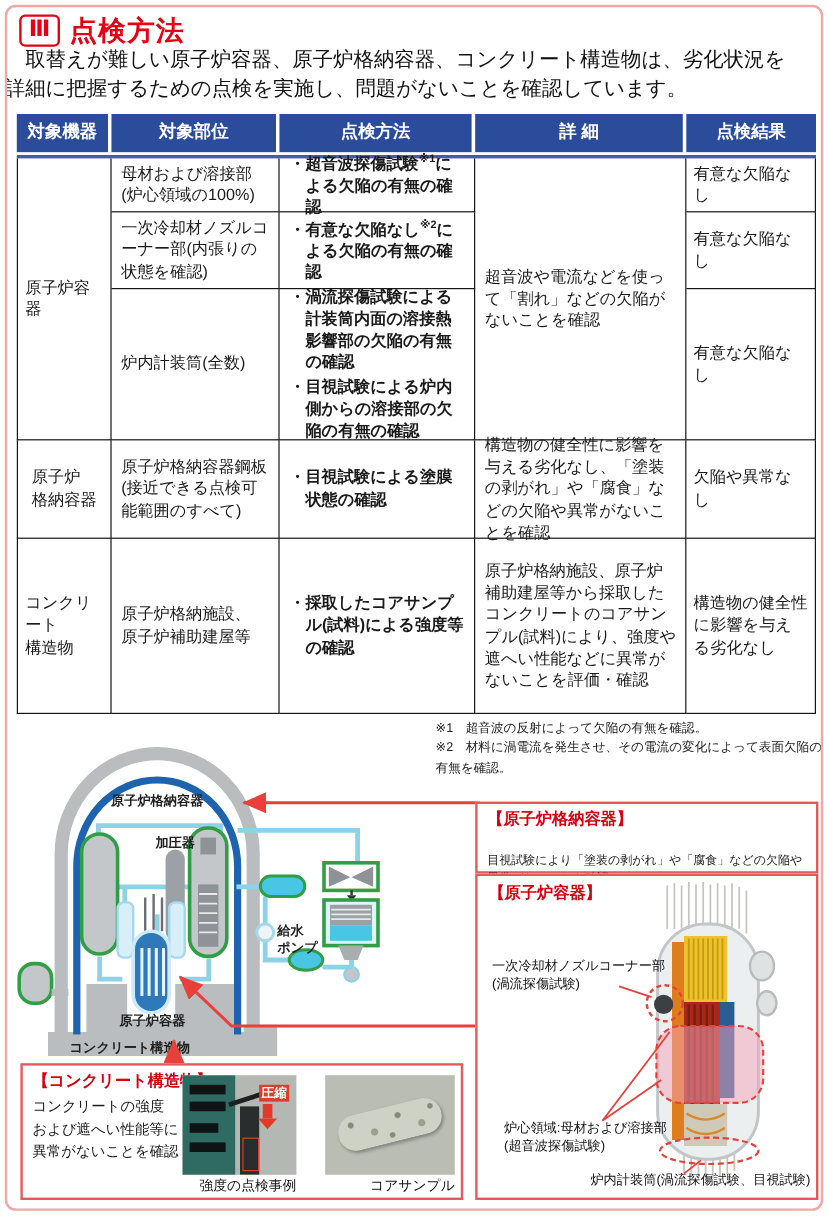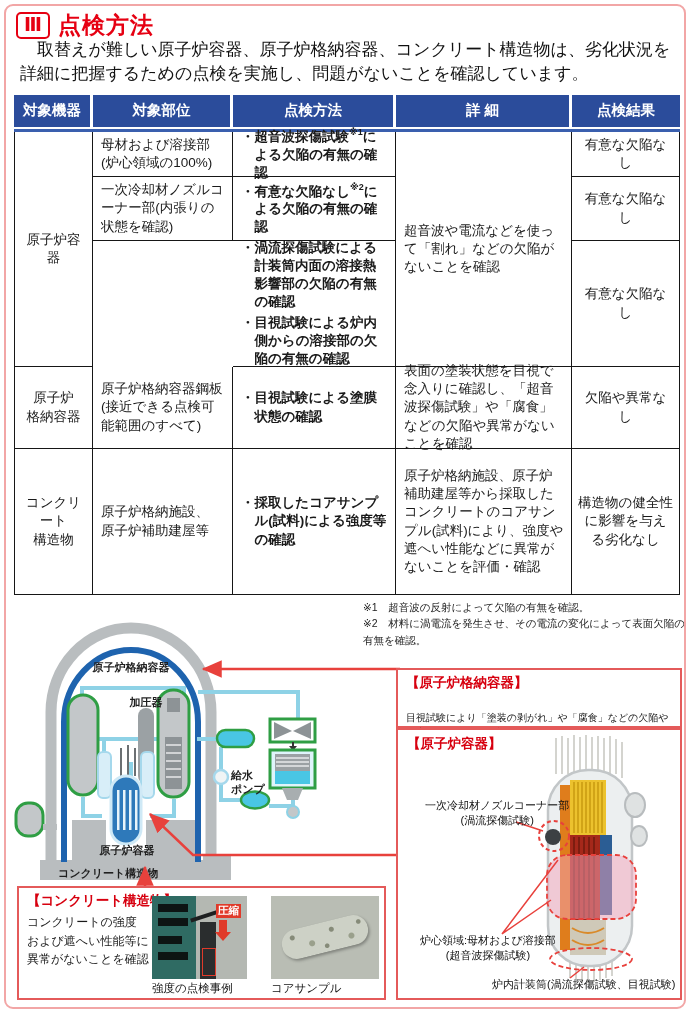--- a/index.html
+++ b/index.html
@@ -6,60 +6,60 @@
   .page{position:relative;width:690px;height:1013px;background:#fff;overflow:hidden;
         font-family:"Liberation Sans","DejaVu Sans",sans-serif;color:#1a1a1a;}
   .frame{position:absolute;inset:4px;border:2px solid #f2a6a6;border-radius:9px;pointer-events:none;z-index:9;}
   .preline{white-space:pre-line;}
 
   
   .title-row{position:absolute;left:16px;top:10px;display:flex;align-items:center;gap:8px;}
   .badge{display:inline-block;border:2px solid #e60012;color:#e60012;border-radius:5px;
          font-weight:bold;font-size:19px;line-height:1.1;padding:1px 6px 2px;}
   .title{font-size:23px;font-weight:bold;color:#e60012;letter-spacing:1px;}
-  .intro{position:absolute;left:20px;top:38px;width:662px;margin:0;font-size:17px;line-height:1.42;
+  .intro{position:absolute;left:4px;top:38px;width:662px;margin:0;font-size:17px;line-height:1.42;
          color:#111;font-weight:500;}
 
   
   .tbl{position:absolute;left:14px;top:95px;width:590px;display:grid;
        grid-template-columns:79px 140px 163px 176px 108px;
        grid-template-rows:32px 5px 45px 64px 126px 82px 146px;
        font-size:13.5px;line-height:1.34;}
   .th{background:#2b4c9b;color:#fff;font-weight:bold;font-size:14.5px;
       display:flex;align-items:center;justify-content:center;border-right:3px solid #fff;}
   .th:nth-child(5){border-right:none;}
   .sep{grid-column:1/-1;background:linear-gradient(to bottom,#fff 0,#fff 2px,#3a5fae 2px,#3a5fae 5px);}
   .td{border-right:1.5px solid #161616;border-bottom:1.5px solid #161616;
       display:flex;align-items:center;box-sizing:border-box;padding:4px 6px;}
   .td.bl{border-left:1.5px solid #161616;}
-  .td.center{justify-content:center;text-align:center;}
+  .td.center{justify-content:center;text-align:left;}
   .td.left{justify-content:flex-start;text-align:left;padding-left:8px;}
   .bullets{display:flex;flex-direction:column;gap:2px;}
   .bullet{text-indent:-13.5px;padding-left:13.5px;font-weight:bold;}
   sup{font-size:9px;}
 
   
   .footnotes{position:absolute;left:363px;top:599px;font-size:10.5px;line-height:1.55;color:#222;}
 
   
   svg.plant{position:absolute;left:0;top:615px;}
   svg.plant text{font-family:"Liberation Sans","DejaVu Sans",sans-serif;font-size:11px;font-weight:600;fill:#1f1f1f;}
 
   
   .callout{position:absolute;background:#fff;border:2px solid #e45a5a;box-sizing:border-box;z-index:2;}
   .co-title{color:#d7000f;font-weight:bold;font-size:13.5px;}
   .box1{left:396px;top:668px;width:286px;height:60px;padding:4px 8px;}
   .box1 .co-body{font-size:10px;line-height:1.5;margin-top:18px;}
-  .box2{left:396px;top:728px;width:286px;height:272px;text-align:center;}
+  .box2{left:396px;top:728px;width:286px;height:272px;}
   .box2 .co-title{position:absolute;left:9px;top:5px;}
   .b2-label{position:absolute;font-size:11px;line-height:1.35;color:#111;}
   .box3{left:17px;top:886px;width:369px;height:114px;}
   .box3 .co-title{position:absolute;left:8px;top:4px;}
   .box3 .co-body{position:absolute;left:8px;top:25px;font-size:12px;line-height:1.55;}
-  .caption{position:absolute;font-size:11.5px;text-align:left;color:#111;}
+  .caption{position:absolute;font-size:11.5px;text-align:right;color:#111;}
 
   
   .photoA{position:absolute;left:133px;top:8px;width:95px;height:83px;background:#b4b8b2;overflow:hidden;}
   .photoA .board{position:absolute;left:0;top:0;width:44px;height:83px;background:#2f6b63;}
   .photoA .board i{position:absolute;left:6px;width:30px;height:8px;background:#0d1413;display:block;}
   .photoA .machine{position:absolute;left:48px;top:26px;width:16px;height:57px;background:#2a2d2e;}
   .photoA .lever{position:absolute;left:38px;top:18px;width:30px;height:4px;background:#1d1f20;transform:rotate(-18deg);}
   .photoA .sample{position:absolute;left:50px;top:52px;width:12px;height:26px;border:1.5px solid #e03a2a;}
   .photoA .press-badge{position:absolute;left:64px;top:8px;color:#fff;background:#e03a2a;font-size:10.5px;font-weight:bold;padding:0 2px;}
   .photoA .down-arrow{position:absolute;left:71px;top:24px;width:0;height:0;}
@@ -106,36 +106,37 @@
     </div>
     <div class="td left" style="grid-row:3/span 3;grid-column:4">超音波や電流などを使って「割れ」などの欠陥がないことを確認</div>
     <div class="td center" style="grid-row:3;grid-column:5">有意な欠陥なし</div>
 
     <div class="td left" style="grid-row:4;grid-column:2">一次冷却材ノズルコーナー部(内張りの状態を確認)</div>
     <div class="td left" style="grid-row:4;grid-column:3">
       <div class="bullet"><span>・有意な欠陥なし</span><sup>※2</sup><span>による欠陥の有無の確認</span></div>
     </div>
     <div class="td center" style="grid-row:4;grid-column:5">有意な欠陥なし</div>
 
+    <div class="td left" style="grid-row:5;grid-column:2">炉内計装筒(全数)</div>
     <div class="td left" style="grid-row:5;grid-column:3">
       <div class="bullets">
         <div class="bullet">・渦流探傷試験による計装筒内面の溶接熱影響部の欠陥の有無の確認</div>
         <div class="bullet">・目視試験による炉内側からの溶接部の欠陥の有無の確認</div>
       </div>
     </div>
     <div class="td center" style="grid-row:5;grid-column:5">有意な欠陥なし</div>
 
     <div class="td bl center preline" style="grid-row:6;grid-column:1">原子炉
 格納容器</div>
     <div class="td left preline" style="grid-row:6;grid-column:2">原子炉格納容器鋼板
 (接近できる点検可能範囲のすべて)</div>
     <div class="td left" style="grid-row:6;grid-column:3">
       <div class="bullet">・目視試験による塗膜状態の確認</div>
     </div>
-    <div class="td left" style="grid-row:6;grid-column:4">表面の塗装状態を目視で念入りに確認し、「超音波探傷試験」や「腐食」などの欠陥や異常がないことを確認</div>
+    <div class="td left" style="grid-row:6;grid-column:4">構造物の健全性に影響を与える劣化なし、「塗装の剥がれ」や「腐食」などの欠陥や異常がないことを確認</div>
     <div class="td center" style="grid-row:6;grid-column:5">欠陥や異常なし</div>
 
     <div class="td bl center preline" style="grid-row:7;grid-column:1">コンクリート
 構造物</div>
     <div class="td left" style="grid-row:7;grid-column:3">
       <div class="bullet">・採取したコアサンプル(試料)による強度等の確認</div>
     </div>
     <div class="td left preline" style="grid-row:7;grid-column:2">原子炉格納施設、
 原子炉補助建屋等</div>
     <div class="td left" style="grid-row:7;grid-column:4">原子炉格納施設、原子炉補助建屋等から採取したコンクリートのコアサンプル(試料)により、強度や遮へい性能などに異常がないことを評価・確認</div>
@@ -267,21 +268,21 @@
       <rect x="149" y="125" width="89" height="64" rx="20" fill="rgba(244,164,186,0.5)" stroke="#e8413c" stroke-width="1.8" stroke-dasharray="5 3"></rect>
 
       <ellipse cx="193" cy="229" rx="41" ry="11" fill="none" stroke="#e8413c" stroke-width="1.8" stroke-dasharray="5 3"></ellipse>
 
       <g stroke="#e8413c" stroke-width="1.5" fill="none">
         <path d="M118,92 L145,101"></path>
         <path d="M104,204 L160,130 M104,204 L153,170"></path>
         <path d="M172,248 L186,237"></path>
       </g>
     </svg>
-    <div class="b2-label preline" style="left:27px;top:68px">一次冷却材ノズルコーナー部
+    <div class="b2-label preline" style="left:12px;top:68px">一次冷却材ノズルコーナー部
 (渦流探傷試験)</div>
     <div class="b2-label preline" style="left:22px;top:203px">炉心領域:母材および溶接部
 (超音波探傷試験)</div>
     <div class="b2-label" style="left:94px;top:247px">炉内計装筒(渦流探傷試験、目視試験)</div>
   </div>
 
   <div class="callout box3">
     <div class="co-title">【コンクリート構造物】</div>
     <div class="co-body preline">コンクリートの強度
 および遮へい性能等に

